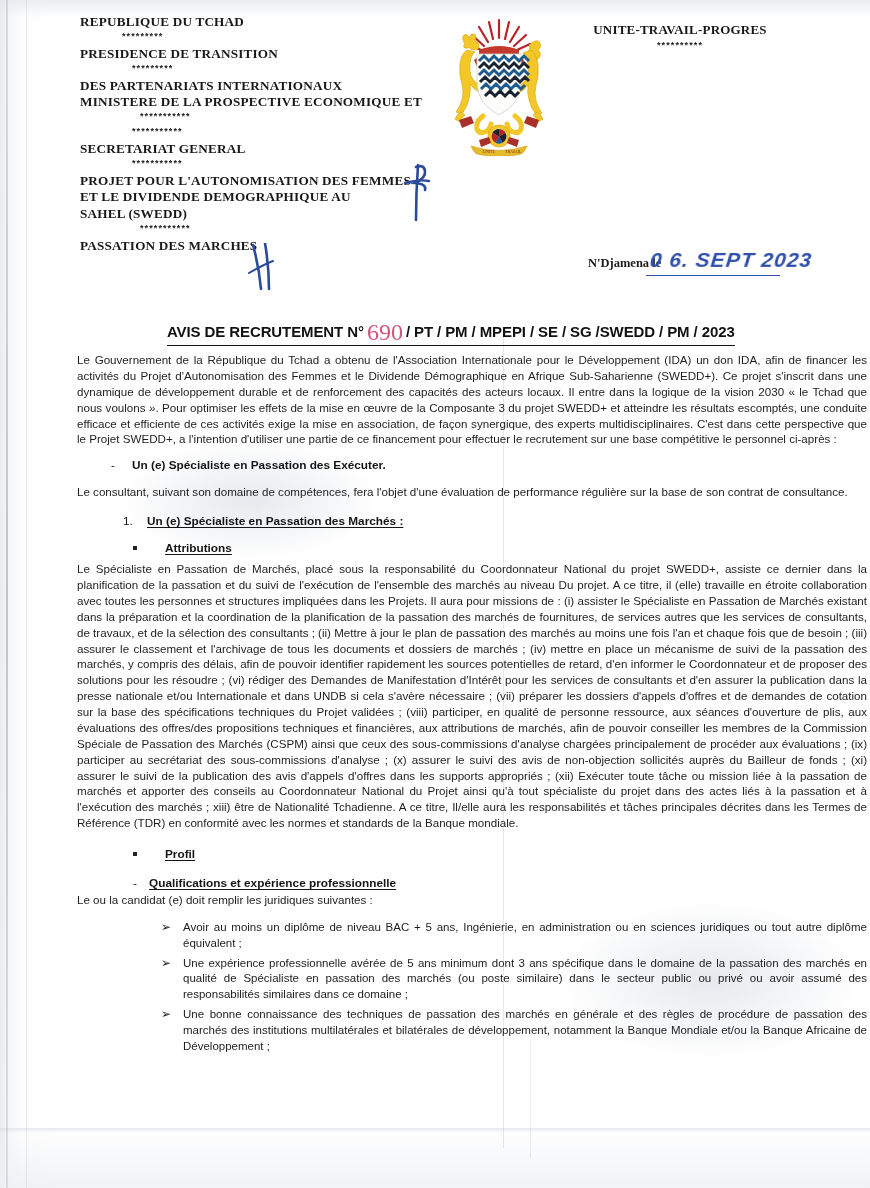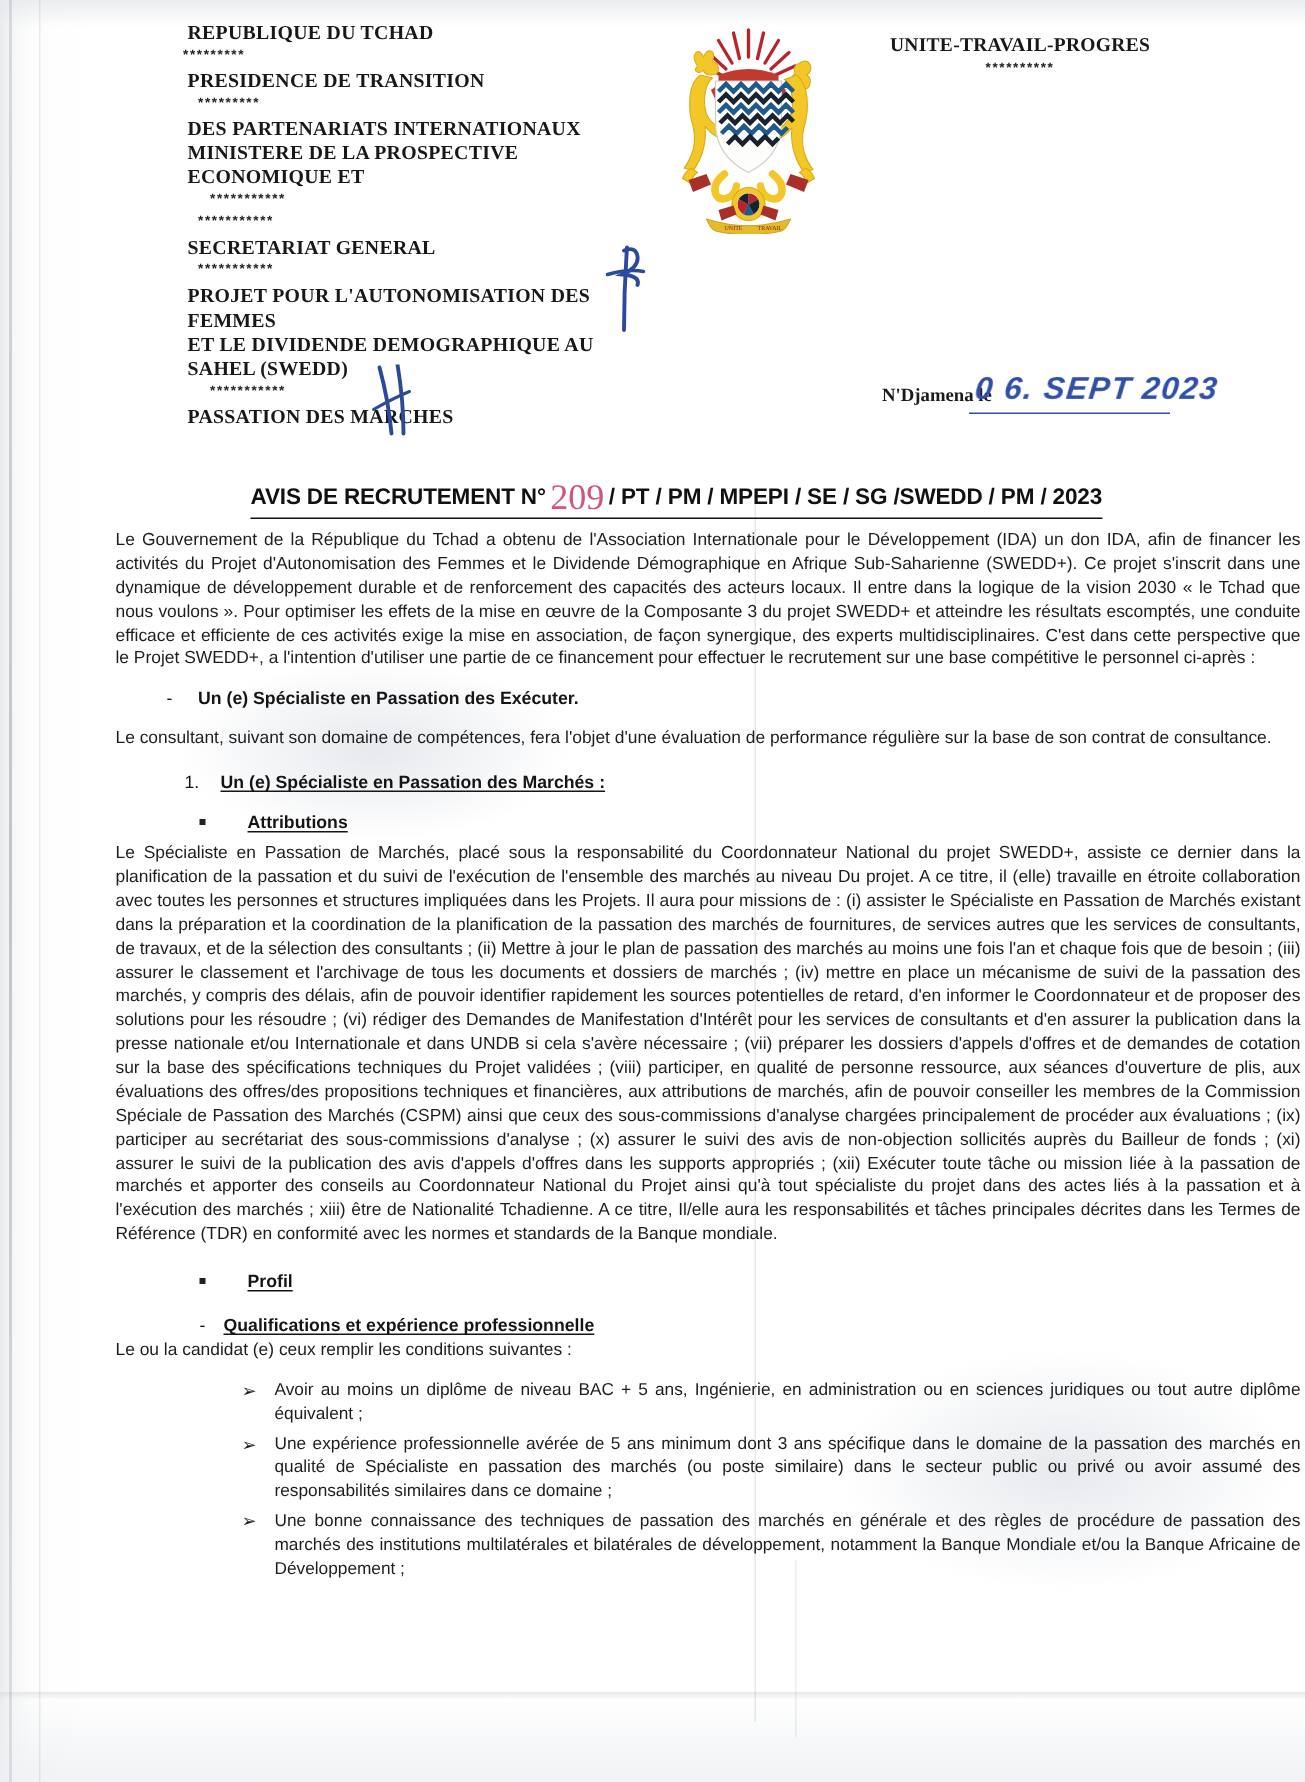--- a/index.html
+++ b/index.html
@@ -66,21 +66,21 @@
     position: absolute;
     left: 80px;
     top: 14px;
     width: 360px;
     font-family: "Liberation Serif", serif;
     font-weight: bold;
     font-size: 13.2px;
     color: #181818;
     line-height: 1.22;
   }
-  .lh-line { letter-spacing: .2px; margin-left: 45px; }
+  .lh-line { letter-spacing: .2px; }
   .lh-stars {
     font-family: "Liberation Sans", sans-serif;
     font-size: 9px;
     letter-spacing: 1.1px;
     margin: 1px 0 4px 42px;
     color: #222;
   }
   .lh-stars.w2 { margin-left: 52px; }
   .lh-stars.w3 { margin-left: 60px; }
   .lh-block { margin-bottom: 1px; }
@@ -409,21 +409,21 @@
       <path d="M18 0 q4 24 4 46" fill="none" stroke="#2b4a9b" stroke-width="2.6" stroke-linecap="round"></path>
       <path d="M2 30 q14 -8 24 -12" fill="none" stroke="#2b4a9b" stroke-width="2" stroke-linecap="round"></path>
     </svg>
   </div>
 
   <div class="date-line">N'Djamena le</div>
   <div class="date-stamp blur">0 6. SEPT  2023</div>
   <div class="date-underline"></div>
 
   <div class="avis-title">
-    <span>AVIS DE RECRUTEMENT N°</span><span class="num-red">209</span><span>/ PT / PM / MPEPI / SE / SG /SWEDD / PM / 2023</span>
+    <span>AVIS DE RECRUTEMENT N°</span><span class="num-red">690</span><span>/ PT / PM / MPEPI / SE / SG /SWEDD / PM / 2023</span>
   </div>
 
   <div class="body-area">
 
     <p class="para">Le Gouvernement de la République du Tchad a obtenu de l'Association Internationale pour le Développement (IDA) un don IDA, afin de financer les activités du Projet d'Autonomisation des Femmes et le Dividende Démographique en Afrique Sub-Saharienne (SWEDD+). Ce projet s'inscrit dans une dynamique de développement durable et de renforcement des capacités des acteurs locaux. Il entre dans la logique de la vision 2030 « le Tchad que nous voulons ». Pour optimiser les effets de la mise en œuvre de la Composante 3 du projet SWEDD+ et atteindre les résultats escomptés, une conduite efficace et efficiente de ces activités exige la mise en association, de façon synergique, des experts multidisciplinaires. C'est dans cette perspective que le Projet SWEDD+, a l'intention d'utiliser une partie de ce financement pour effectuer le recrutement sur une base compétitive le personnel ci-après :</p>
 
     <div class="dash-item">Un (e) Spécialiste en Passation des Exécuter.</div>
 
     <p class="para">Le consultant, suivant son domaine de compétences, fera l'objet d'une évaluation de performance régulière sur la base de son contrat de consultance.</p>
 
@@ -439,21 +439,21 @@
     <p class="para">Le Spécialiste en Passation de Marchés, placé sous la responsabilité du Coordonnateur National du projet SWEDD+, assiste ce dernier dans la planification de la passation et du suivi de l'exécution de l'ensemble des marchés au niveau Du projet. A ce titre, il (elle) travaille en étroite collaboration avec toutes les personnes et structures impliquées dans les Projets. Il aura pour missions de : (i) assister le Spécialiste en Passation de Marchés existant dans la préparation et la coordination de la planification de la passation des marchés de fournitures, de services autres que les services de consultants, de travaux, et de la sélection des consultants ; (ii) Mettre à jour le plan  de passation des marchés au moins une fois l'an et chaque fois que de besoin ; (iii) assurer le classement et l'archivage de tous les documents et dossiers de marchés ; (iv) mettre   en place un mécanisme de suivi de la passation des marchés, y compris des délais, afin de pouvoir identifier rapidement les sources potentielles de retard, d'en informer le Coordonnateur et de proposer des solutions pour les résoudre ; (vi) rédiger des Demandes de Manifestation d'Intérêt pour les services de consultants et d'en assurer la publication dans la presse nationale et/ou Internationale et dans UNDB si cela s'avère nécessaire ; (vii) préparer les dossiers d'appels d'offres et de demandes de cotation sur la base des spécifications techniques du Projet validées ; (viii) participer, en qualité de personne ressource,  aux séances d'ouverture de plis, aux évaluations des offres/des propositions techniques et financières, aux attributions de marchés, afin de pouvoir conseiller les membres de la Commission Spéciale de Passation des Marchés (CSPM) ainsi que ceux des sous-commissions d'analyse chargées principalement de procéder aux évaluations ; (ix) participer au secrétariat des sous-commissions d'analyse ; (x) assurer le suivi des avis de non-objection sollicités auprès du Bailleur de fonds ; (xi) assurer le suivi de la publication des avis d'appels d'offres dans les supports appropriés ; (xii) Exécuter toute tâche ou mission liée à la passation de marchés  et apporter des conseils au Coordonnateur National du Projet ainsi qu'à tout spécialiste du projet dans des actes liés à la passation et à l'exécution des marchés ; xiii) être de Nationalité Tchadienne. A ce titre, Il/elle aura les responsabilités et tâches principales décrites dans les Termes de Référence (TDR)  en conformité avec les normes et standards de la Banque mondiale.</p>
 
     <div class="sq-item" style="margin-top:16px">
       <span class="u">Profil</span>
     </div>
 
     <div class="qual-head">
       <span class="u">Qualifications et expérience professionnelle</span>
     </div>
 
-    <p class="para tight">Le ou la candidat (e) ceux remplir les conditions suivantes :</p>
+    <p class="para tight">Le ou la candidat (e) doit remplir les juridiques suivantes :</p>
 
     <ul class="arrow-list">
       <li>Avoir au moins un diplôme de niveau BAC + 5 ans, Ingénierie, en administration ou en sciences juridiques ou tout autre diplôme équivalent ;</li>
       <li>Une expérience professionnelle avérée de 5 ans minimum dont 3 ans spécifique dans le domaine de la passation des marchés en qualité de Spécialiste en passation des marchés (ou poste similaire) dans le secteur public ou privé ou avoir assumé des responsabilités similaires dans ce domaine ;</li>
       <li>Une bonne connaissance des techniques de passation des marchés en générale et des règles de procédure de passation des marchés des institutions multilatérales et bilatérales de développement, notamment la Banque Mondiale et/ou la Banque Africaine de Développement ;</li>
     </ul>
 
   </div>
 </div>
 

